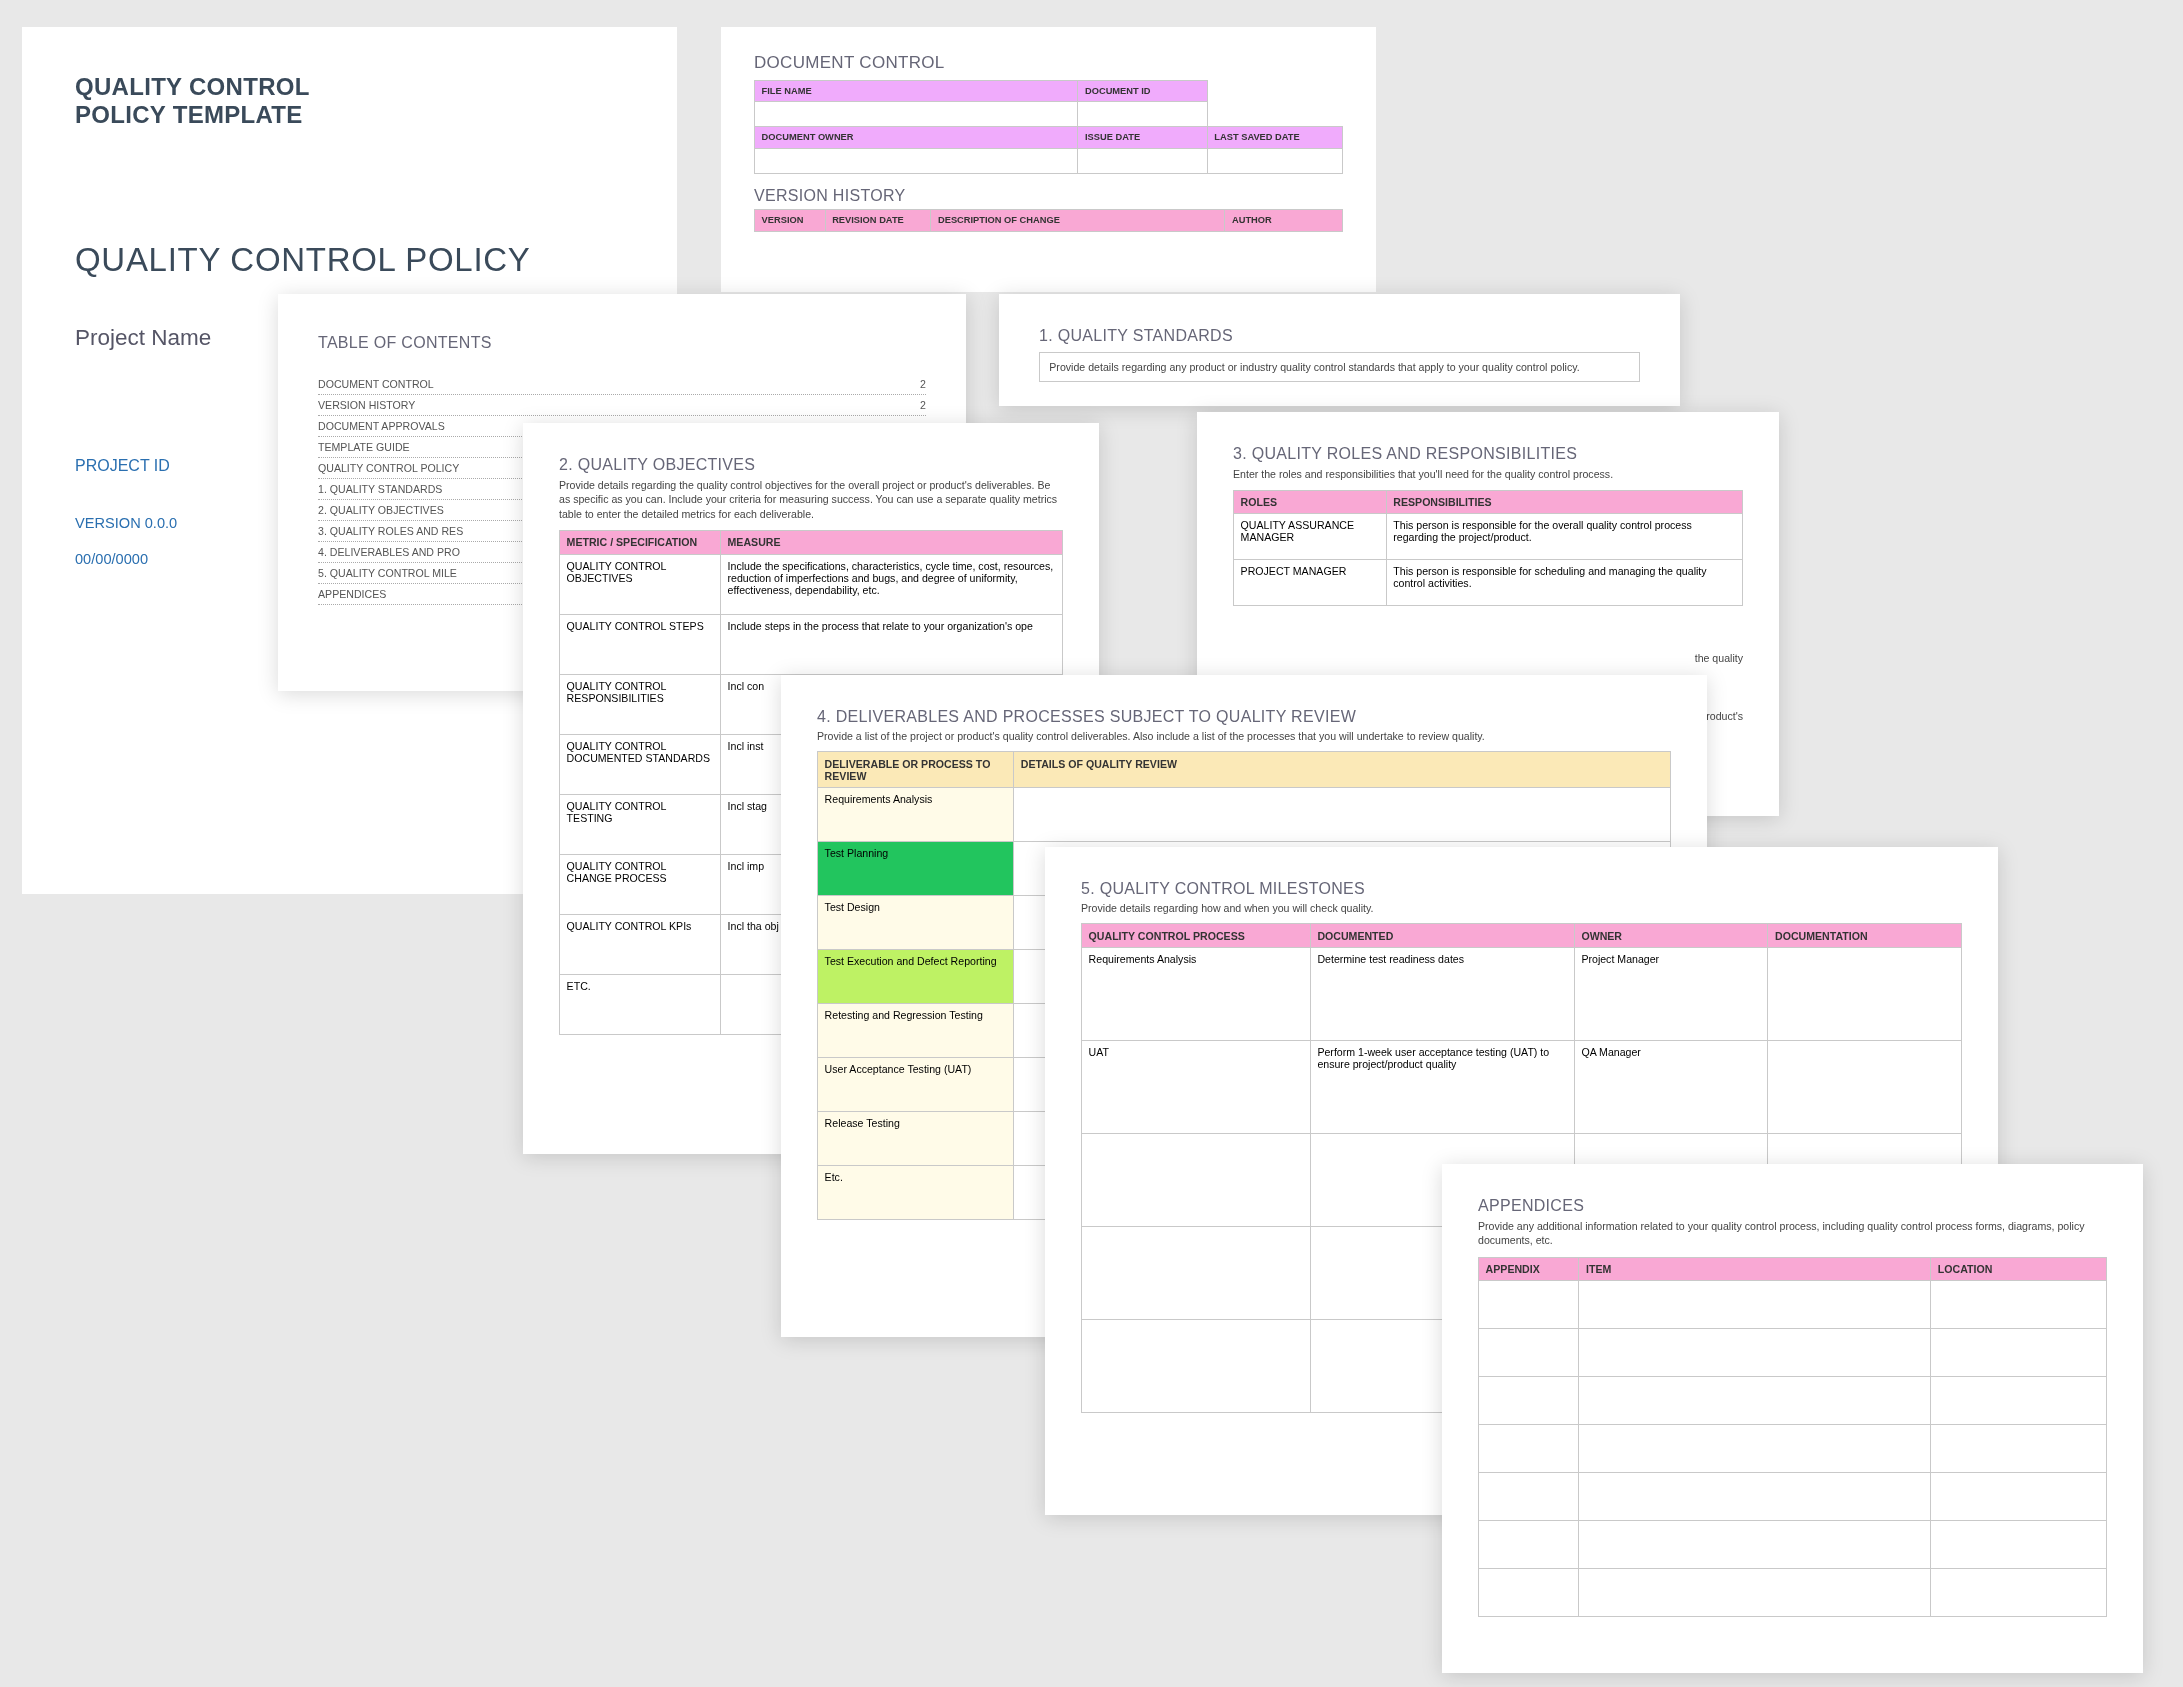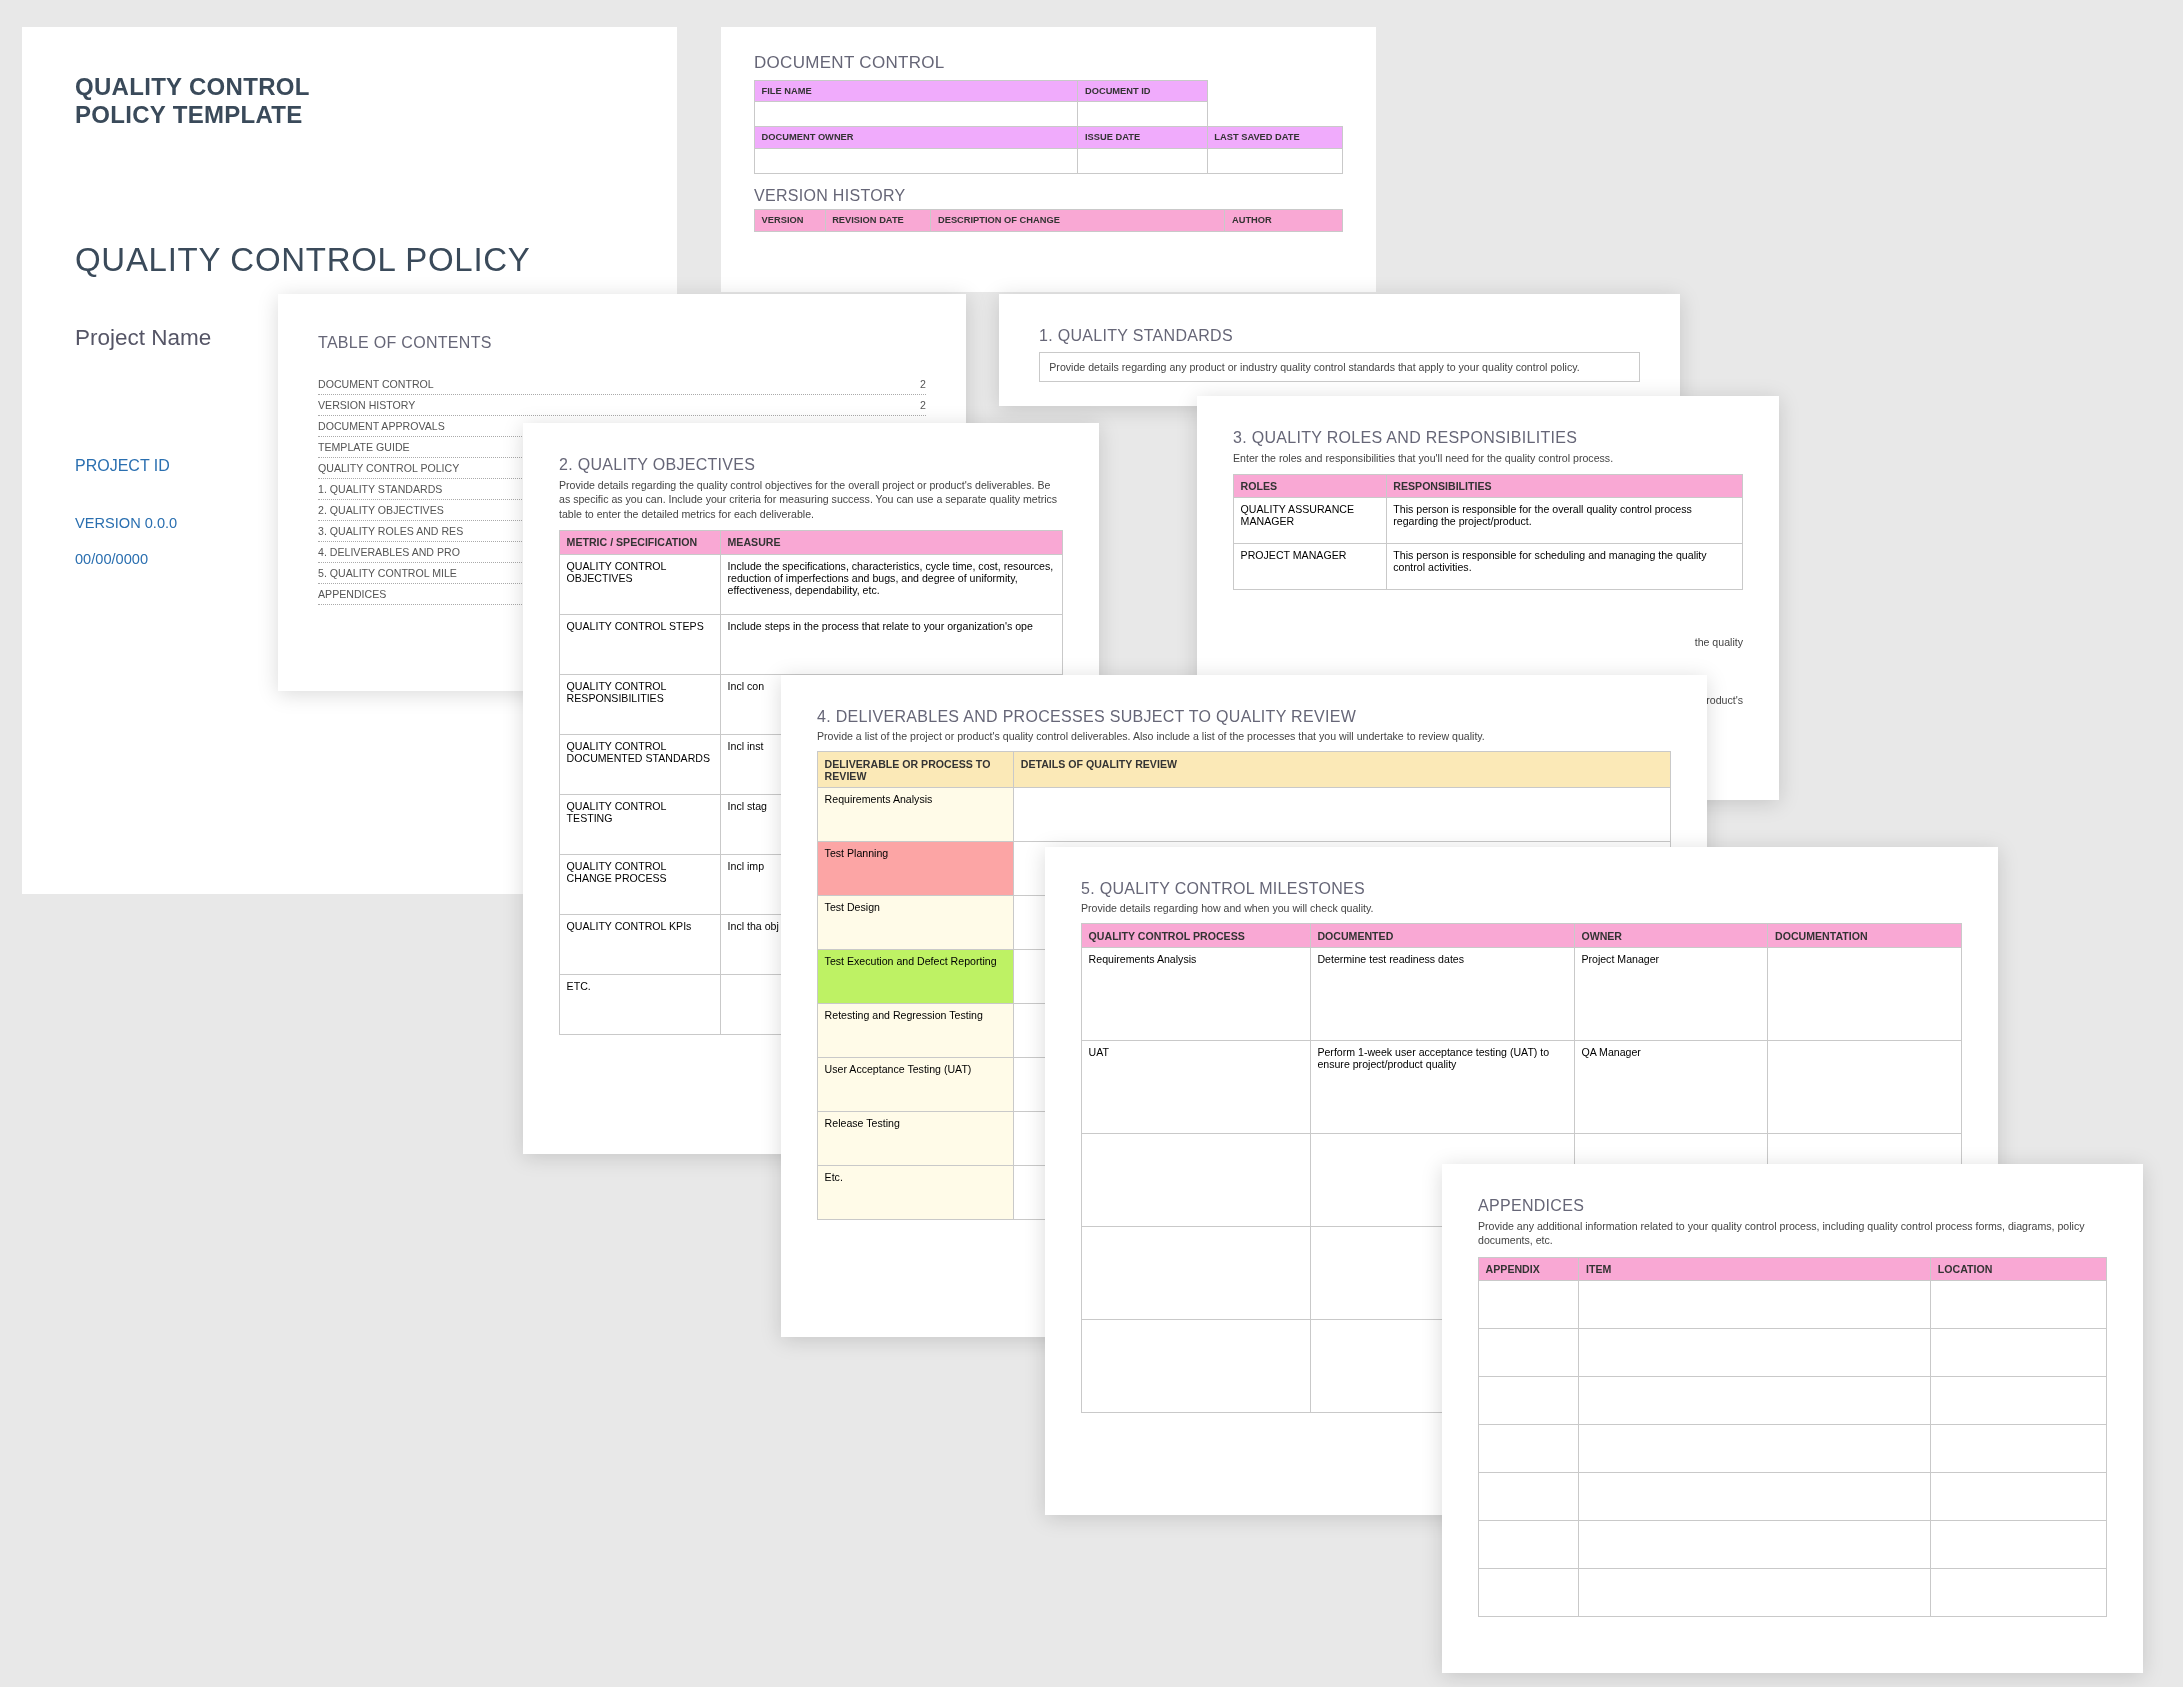--- a/index.html
+++ b/index.html
@@ -132,21 +132,21 @@
         <span></span>
       </div>
     </div>
 </div>
 
 <div class="page" style="left:999px; top:294px; width:681px; height:112px; padding:33px 40px 0 40px;">
   <div class="sec-head" style="font-size:16px;">1.  QUALITY STANDARDS</div>
   <div style="border:0.7px solid #c9c9c9; padding:8px 9.3px; margin-top:6.6px;" class="tiny desc">Provide details regarding any product or industry quality control standards that apply to your quality control policy.</div>
 </div>
 
-<div class="page" style="left:1197px; top:396px; width:582px; height:404px; padding:33px 36px;">
+<div class="page" style="left:1197px; top:412px; width:582px; height:404px; padding:33px 36px;">
   <div class="sec-head" style="font-size:16px;">3.  QUALITY ROLES AND RESPONSIBILITIES</div>
   <div class="tiny desc" style="margin:5.3px 0 9.3px 0;">Enter the roles and responsibilities that you'll need for the quality control process.</div>
   <table class="tiny">
     <tbody>
         <tr>
       <th class="th-blue" style="width:30%">ROLES</th>
       <th class="th-blue">RESPONSIBILITIES</th>
     </tr>
     </tbody>
       <tbody id="roles-body">
@@ -224,21 +224,21 @@
       <th class="th-yellow" style="width:23%">DELIVERABLE OR PROCESS TO REVIEW</th>
       <th class="th-yellow">DETAILS OF QUALITY REVIEW</th>
     </tr>
     </tbody>
       <tbody id="deliv-body">
         <tr>
           <td style="background:#fffbe8;height:54px">Requirements Analysis</td>
           <td></td>
         </tr>
         <tr>
-          <td style="background:#fca5a5;height:54px">Test Planning</td>
+          <td style="background:#22c55e;height:54px">Test Planning</td>
           <td></td>
         </tr>
         <tr>
           <td style="background:#fffbe8;height:54px">Test Design</td>
           <td></td>
         </tr>
         <tr>
           <td style="background:#bef264;height:54px">Test Execution and Defect Reporting</td>
           <td></td>
         </tr>

